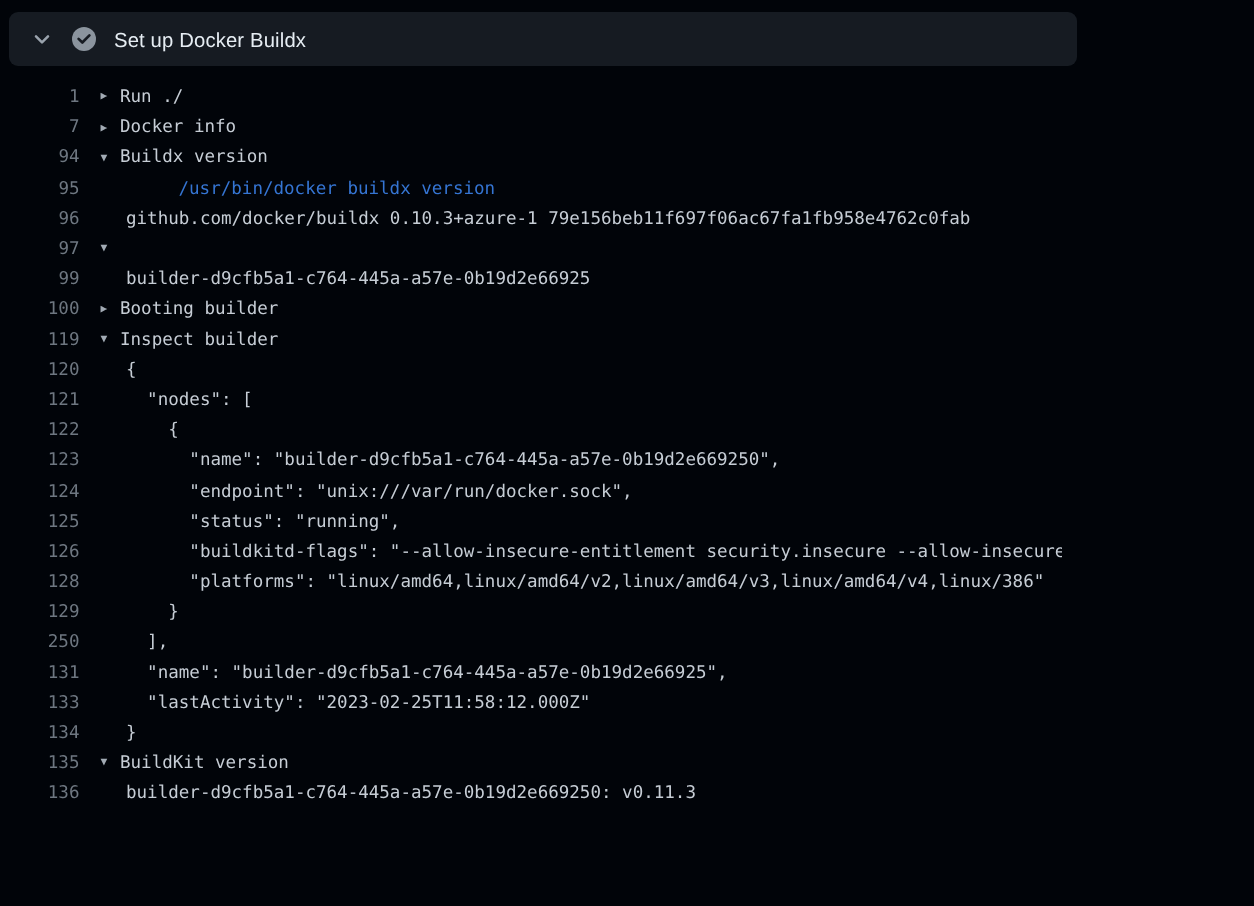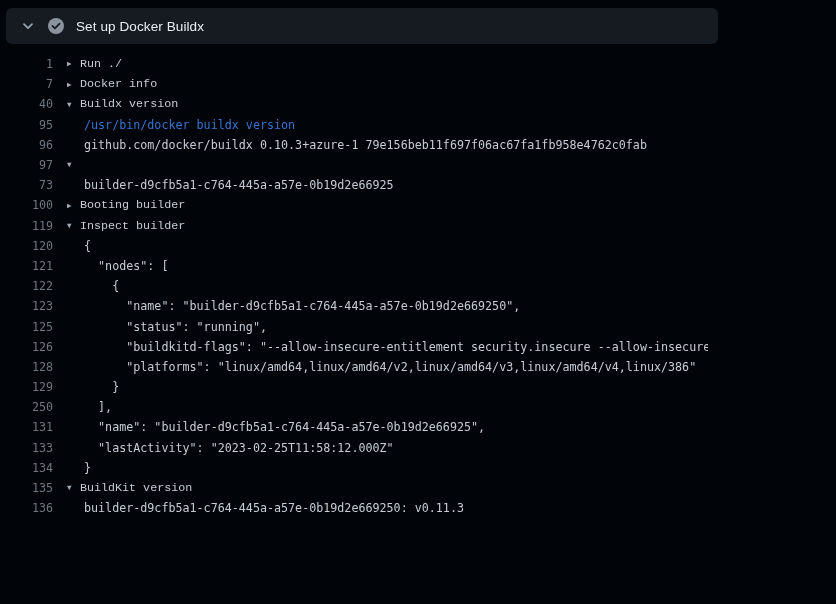--- a/index.html
+++ b/index.html
@@ -78,23 +78,23 @@
     font-size: 7.5px;
     line-height: 1;
     color: var(--icon_gray, #a2abb4);
   }
   .log-row .content {
     white-space: pre;
     overflow: hidden;
     color: var(--log_text, #c6cdd5);
   }
   .log-row.group { cursor: pointer; }
-  .log-row.group .content { color: var(--log_text, #c6cdd5); font-family: Liberation Mono, monospace; }
+  .log-row.group .content { color: var(--log_text, #c6cdd5); }
   .log-row.child .content { padding-left: 4px; }
-  .log-row .content.command { color: var(--command_text, #3575d3); }
+  .log-row .content.command { color: var(--command_text, #3575d3); margin-left: 35px; }
 </style>
 </head>
 <body>
 
 <div class="stage">
 
   <div class="step-header">
     <svg class="chev" viewBox="0 0 16 16">
       <polyline points="4,6.2 8,10.2 12,6.2" fill="none" stroke="#9aa3ad" stroke-width="1.7" stroke-linecap="round" stroke-linejoin="round"></polyline>
     </svg>
@@ -110,40 +110,40 @@
     <span class="num">1</span>
     <span class="arrow">▶</span>
     <span class="content">Run ./</span>
   </div>
       <div class="log-row group">
     <span class="num">7</span>
     <span class="arrow">▶</span>
     <span class="content">Docker info</span>
   </div>
       <div class="log-row group">
-    <span class="num">40</span>
+    <span class="num">94</span>
     <span class="arrow">▼</span>
     <span class="content">Buildx version</span>
   </div>
       <div class="log-row child">
     <span class="num">95</span>
     <span class="arrow"></span>
     <span class="content command">/usr/bin/docker buildx version</span>
   </div>
       <div class="log-row child">
     <span class="num">96</span>
     <span class="arrow"></span>
     <span class="content">github.com/docker/buildx 0.10.3+azure-1 79e156beb11f697f06ac67fa1fb958e4762c0fab</span>
   </div>
       <div class="log-row group">
     <span class="num">97</span>
     <span class="arrow">▼</span>
   </div>
       <div class="log-row child">
-    <span class="num">73</span>
+    <span class="num">99</span>
     <span class="arrow"></span>
     <span class="content">builder-d9cfb5a1-c764-445a-a57e-0b19d2e66925</span>
   </div>
       <div class="log-row group">
     <span class="num">100</span>
     <span class="arrow">▶</span>
     <span class="content">Booting builder</span>
   </div>
       <div class="log-row group">
     <span class="num">119</span>
@@ -164,20 +164,25 @@
     <span class="num">122</span>
     <span class="arrow"></span>
     <span class="content">    {</span>
   </div>
       <div class="log-row child">
     <span class="num">123</span>
     <span class="arrow"></span>
     <span class="content">      "name": "builder-d9cfb5a1-c764-445a-a57e-0b19d2e669250",</span>
   </div>
       <div class="log-row child">
+    <span class="num">124</span>
+    <span class="arrow"></span>
+    <span class="content">      "endpoint": "unix:///var/run/docker.sock",</span>
+  </div>
+      <div class="log-row child">
     <span class="num">125</span>
     <span class="arrow"></span>
     <span class="content">      "status": "running",</span>
   </div>
       <div class="log-row child">
     <span class="num">126</span>
     <span class="arrow"></span>
     <span class="content">      "buildkitd-flags": "--allow-insecure-entitlement security.insecure --allow-insecure-entitlement network.host",</span>
   </div>
       <div class="log-row child">

